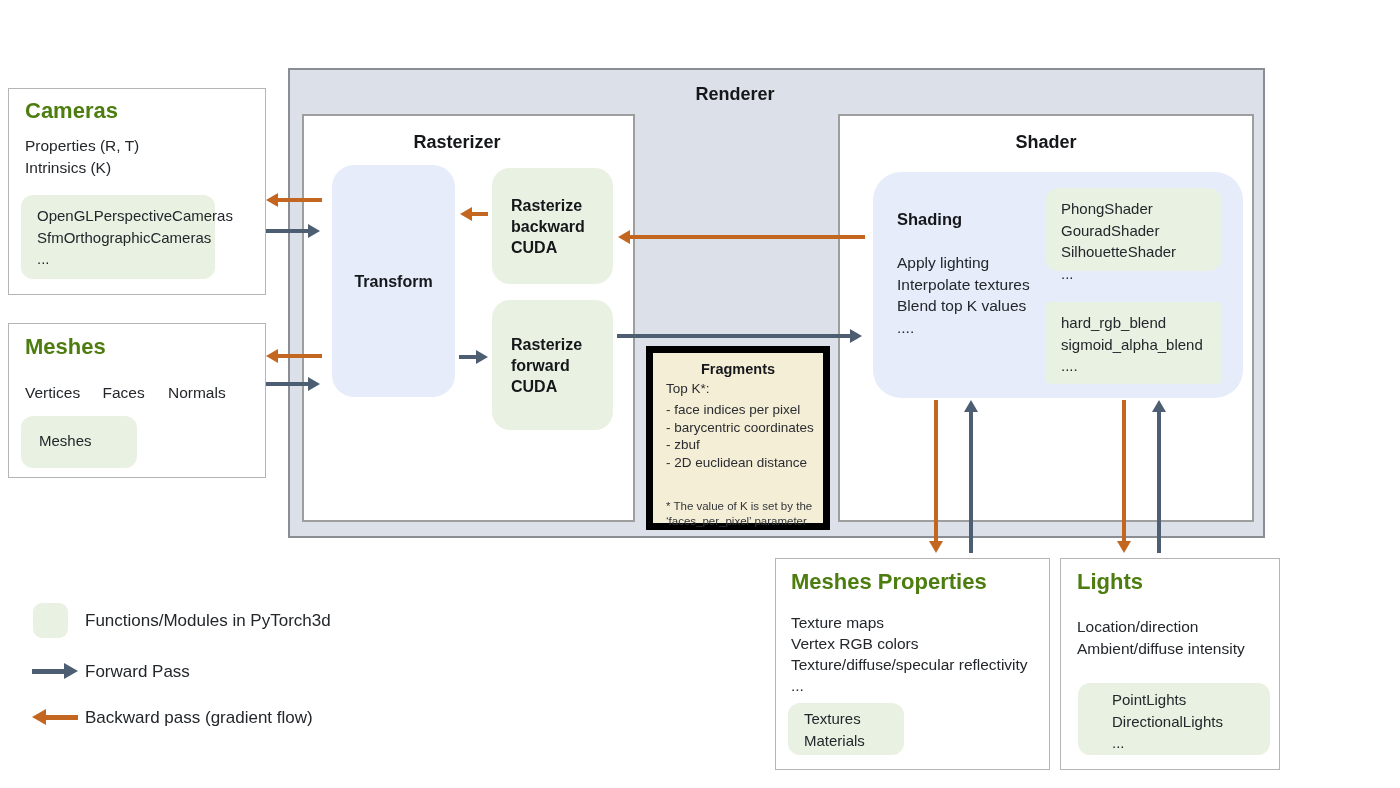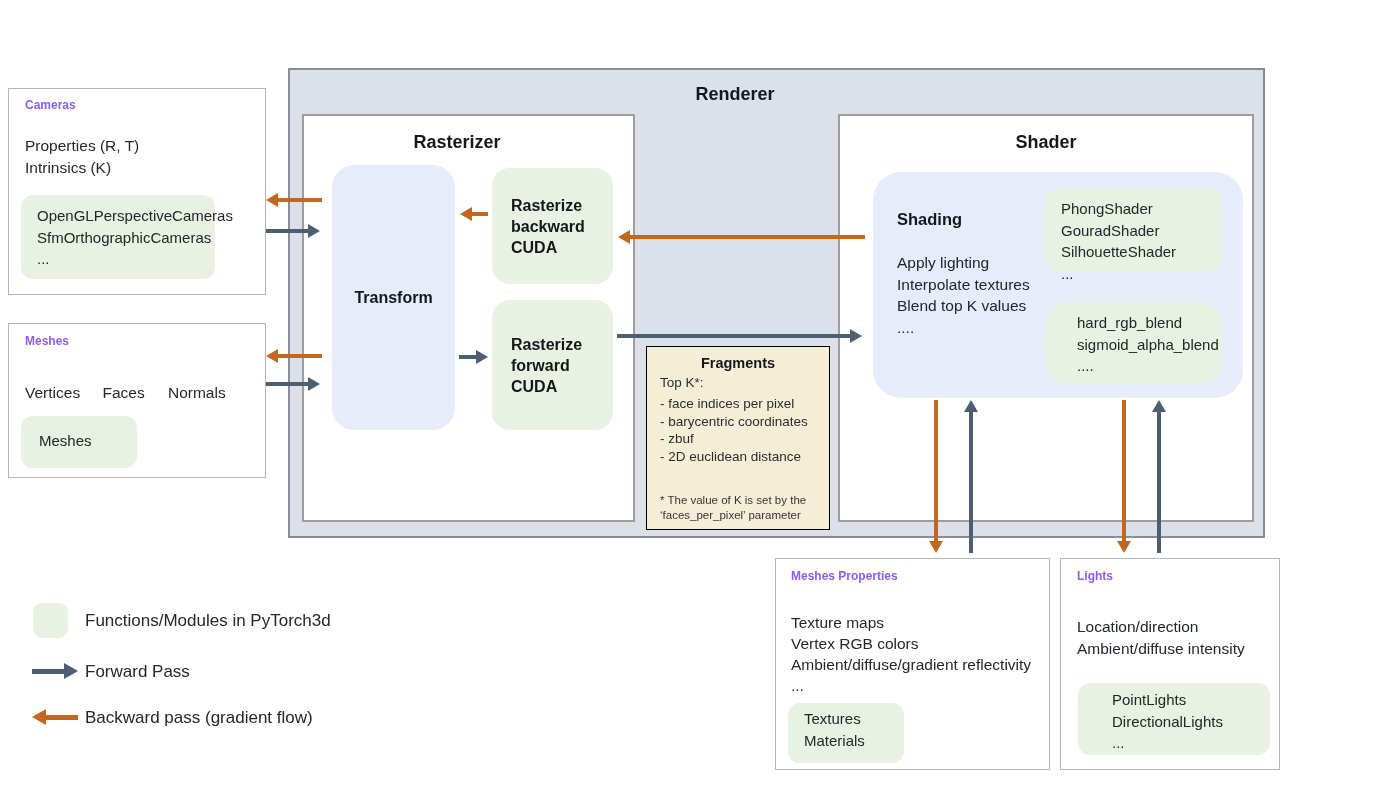--- a/index.html
+++ b/index.html
@@ -6,22 +6,22 @@
   .canvas{
     position:relative;width:1400px;height:788px;background:#ffffff;
     font-family:"Liberation Sans",sans-serif;color:#1d2023;overflow:hidden;
   }
   .abs{position:absolute;}
   .box{position:absolute;background:#ffffff;border:1px solid #b5b5b5;box-sizing:border-box;}
   .outer{position:absolute;background:#dce0e9;border:2px solid #8a8d93;box-sizing:border-box;}
   .inner{position:absolute;background:#ffffff;border:2px solid #9e9e9e;box-sizing:border-box;}
   .chip{position:absolute;background:#e9f1e2;box-sizing:border-box;}
   .bluechip{position:absolute;background:#e6ecf9;box-sizing:border-box;}
-  .tanbox{position:absolute;background:#f5eed7;border:1px solid #000000;box-sizing:border-box;}
-  .box-title{font-size:12px;font-weight:700;color:#8b5cf6;}
+  .tanbox{position:absolute;background:#f5eed7;border:7px solid #000000;box-sizing:border-box;}
+  .box-title{font-size:22px;font-weight:700;color:#4d7c0f;}
   .section-title{font-size:18px;font-weight:700;color:#15171a;text-align:center;}
   .body-text{font-size:15.5px;line-height:22px;color:#23272b;}
   .chip-text{font-size:15px;line-height:21.5px;color:#23272b;}
   .chip-bold{font-size:16px;font-weight:700;line-height:21px;color:#15171a;}
   .frag-title{font-size:14.5px;font-weight:700;text-align:center;color:#15171a;}
   .frag-body{font-size:13.5px;line-height:17.5px;color:#2a2d30;}
   .frag-note{font-size:11.5px;line-height:15px;color:#33363a;}
   .legend-text{font-size:17px;color:#23272b;}
   
   .harrow{position:absolute;height:4px;background:currentColor;}
@@ -46,21 +46,21 @@
 <div class="canvas">
 
   <div class="outer" style="left:288px;top:68px;width:977px;height:470px;">
     <div class="abs section-title" style="left:0;top:14px;width:890px;">Renderer</div>
   </div>
 
   <div class="inner" style="left:302px;top:114px;width:333px;height:408px;">
     <div class="abs section-title" style="left:0;top:16px;width:306px;">Rasterizer</div>
   </div>
 
-  <div class="bluechip" style="left:332px;top:165px;width:123px;height:265px;border-radius:22px;display:flex;align-items:center;justify-content:center;">
+  <div class="bluechip" style="left:332px;top:165px;width:123px;height:232px;border-radius:22px;display:flex;align-items:center;justify-content:center;">
     <div class="chip-bold">Transform</div>
   </div>
 
   <div class="chip" style="left:492px;top:168px;width:121px;height:116px;border-radius:18px;display:flex;align-items:center;">
     <div class="chip-bold" style="padding-left:19px;">Rasterize backward CUDA</div>
   </div>
 
   <div class="chip" style="left:492px;top:300px;width:121px;height:130px;border-radius:18px;display:flex;align-items:center;">
     <div class="chip-bold" style="padding-left:19px;">Rasterize forward CUDA</div>
   </div>
@@ -91,21 +91,21 @@
     </div>
   </div>
 
   <div class="chip chip-text" style="left:1045px;top:188px;width:177px;height:83px;border-radius:14px;padding:10px 16px;">
     <div>PhongShader</div>
     <div>GouradShader</div>
     <div>SilhouetteShader</div>
     <div>...</div>
   </div>
 
-  <div class="chip chip-text" style="left:1045px;top:302px;width:177px;height:82px;border-radius:22px;padding:10px 32px;">
+  <div class="chip chip-text" style="left:1045px;top:302px;width:177px;height:82px;border-radius:5px;padding:10px 16px;">
     <div>hard_rgb_blend</div>
     <div>sigmoid_alpha_blend</div>
     <div>....</div>
   </div>
 
   <div class="box" style="left:8px;top:88px;width:258px;height:207px;">
     <div class="abs box-title" style="left:16px;top:9px;">Cameras</div>
     <div class="abs body-text" style="left:16px;top:46px;">
       <div>Properties (R, T)</div>
       <div>Intrinsics (K)</div>
@@ -127,24 +127,24 @@
     <div class="chip chip-text" style="left:12px;top:92px;width:116px;height:52px;border-radius:12px;padding:14px 18px;">
       <div>Meshes</div>
     </div>
   </div>
 
   <div class="box" style="left:775px;top:558px;width:275px;height:212px;">
     <div class="abs box-title" style="left:15px;top:10px;">Meshes Properties</div>
     <div class="abs body-text" style="left:15px;top:53px;line-height:21px;">
       <div>Texture maps</div>
       <div>Vertex RGB colors</div>
-      <div>Ambient/diffuse/gradient reflectivity</div>
+      <div>Texture/diffuse/specular reflectivity</div>
       <div>...</div>
     </div>
-    <div class="chip chip-text" style="left:12px;top:144px;width:116px;height:60px;border-radius:12px;padding:5px 16px;">
+    <div class="chip chip-text" style="left:12px;top:144px;width:116px;height:52px;border-radius:12px;padding:5px 16px;">
       <div>Textures</div>
       <div>Materials</div>
     </div>
   </div>
 
   <div class="box" style="left:1060px;top:558px;width:220px;height:212px;">
     <div class="abs box-title" style="left:16px;top:10px;">Lights</div>
     <div class="abs body-text" style="left:16px;top:57px;">
       <div>Location/direction</div>
       <div>Ambient/diffuse intensity</div>

